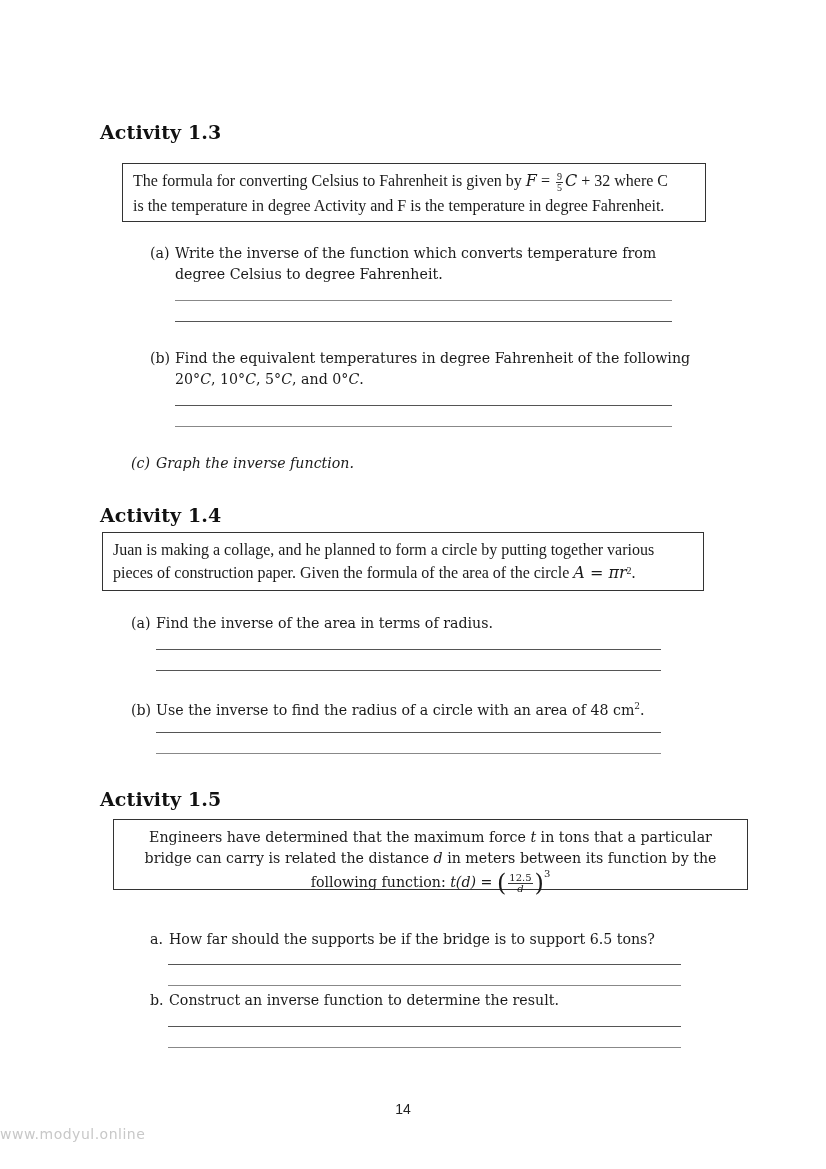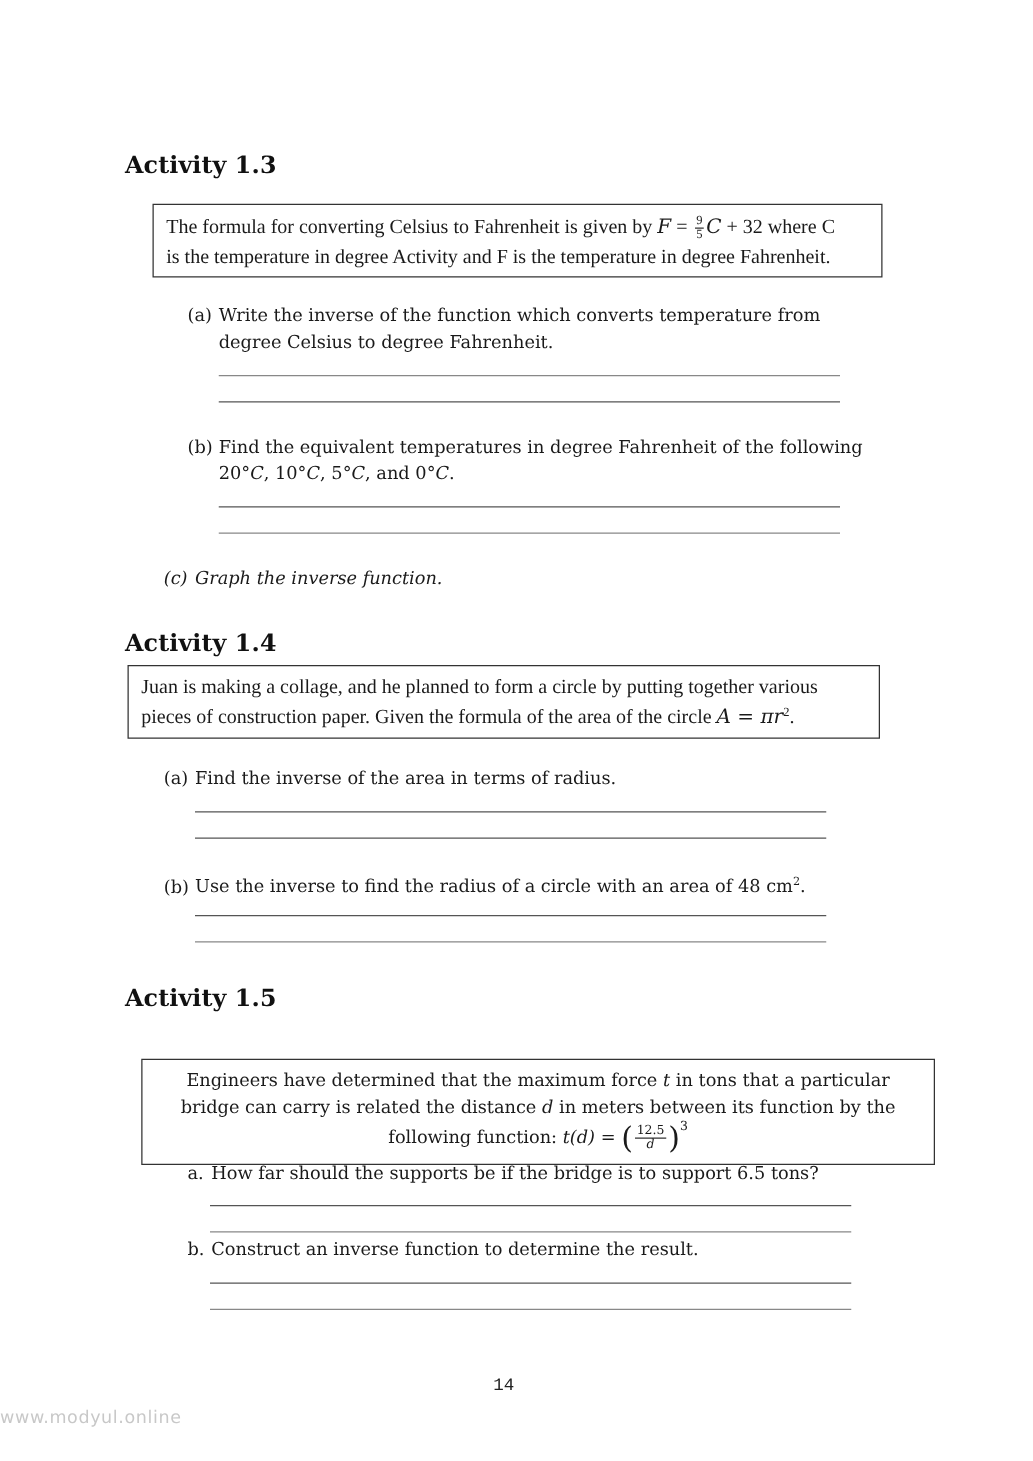--- a/index.html
+++ b/index.html
@@ -60,21 +60,21 @@
     text-align: center;
     font-size: 10px;
     line-height: 10px;
     margin: 0 2px;
   }
   .frac .num { display: block; border-bottom: 1px solid #333; padding: 0 1px; }
   .frac .den { display: block; }
   .paren { font-size: 24px; vertical-align: middle; font-weight: 200; }
   sup.exp { font-size: 10px; vertical-align: top; position: relative; top: -2px; }
   .pagenum {
-    font-family: Liberation Mono, monospace;
+    font-family: Liberation Sans, sans-serif;
     font-size: 14px;
     color: #222;
   }
   .watermark {
     font-family: "DejaVu Sans", sans-serif;
     font-size: 14px;
     color: #c8c8c8;
     letter-spacing: 0.5px;
   }
 </style>
@@ -126,21 +126,21 @@
 <div class="abs line" style="left:156px; top:670px; width:505px;"></div>
 
 <div class="abs q" style="left:131px; top:696px;">
   <span class="lbl" style="width:25px;">(b)</span><span>Use the inverse to find the radius of a circle with an area of 48 cm</span><sup style="font-size:9px;">2</sup><span>.</span>
 </div>
 <div class="abs line" style="left:156px; top:732px; width:505px;"></div>
 <div class="abs line light" style="left:156px; top:753px; width:505px;"></div>
 
 <div class="abs heading" style="left:100px; top:788px;">Activity 1.5</div>
 
-<div class="abs box" style="left:113px; top:819px; width:635px; height:85px;margin-top:28px;">
+<div class="abs box" style="left:113px; top:819px; width:635px; height:71px;">
   <div class="abs box-text serif2" style="left:0; width:633px; top:5px; text-align:center;">
     <span>Engineers have determined that the maximum force </span><span class="math">t</span><span> in tons that a particular</span>
   </div>
   <div class="abs box-text serif2" style="left:0; width:633px; top:26px; text-align:center;">
     <span>bridge can carry is related the distance </span><span class="math">d</span><span> in meters between its function by the</span>
   </div>
   <div class="abs box-text serif2" style="left:0; width:633px; top:50px; text-align:center;">
     <span>following function: </span><span class="math">t(d) = </span><span class="paren">(</span><span class="frac"><span class="num">12.5</span><span class="den math">d</span></span><span class="paren">)</span><sup class="exp" style="top:-8px;">3</sup>
   </div>
 </div>

